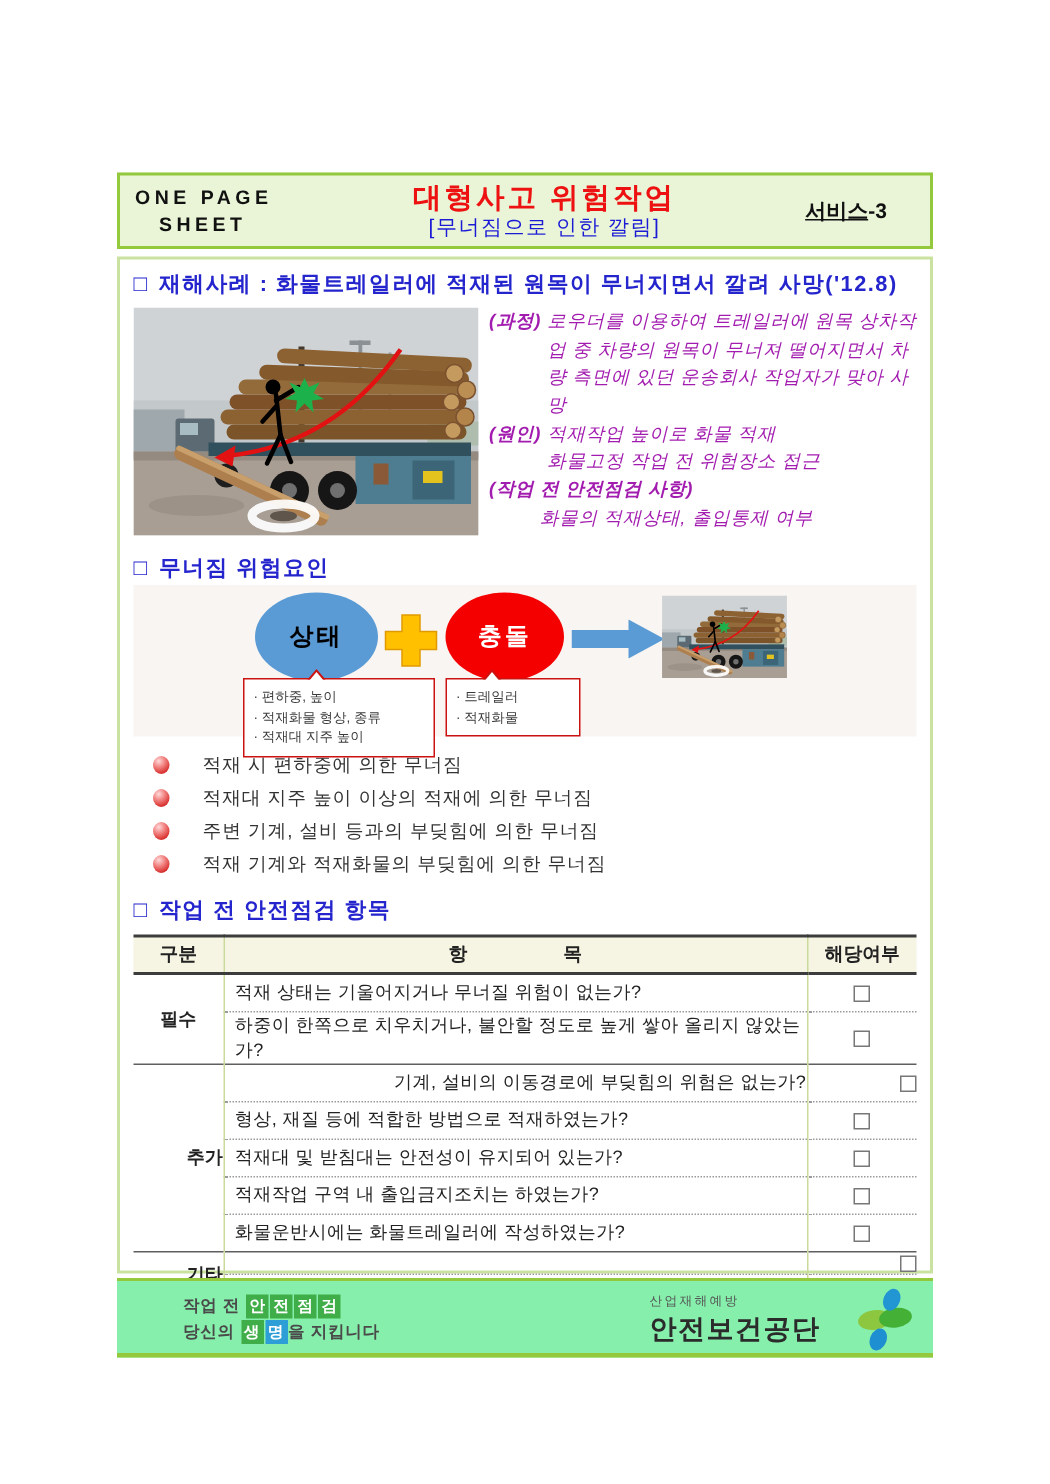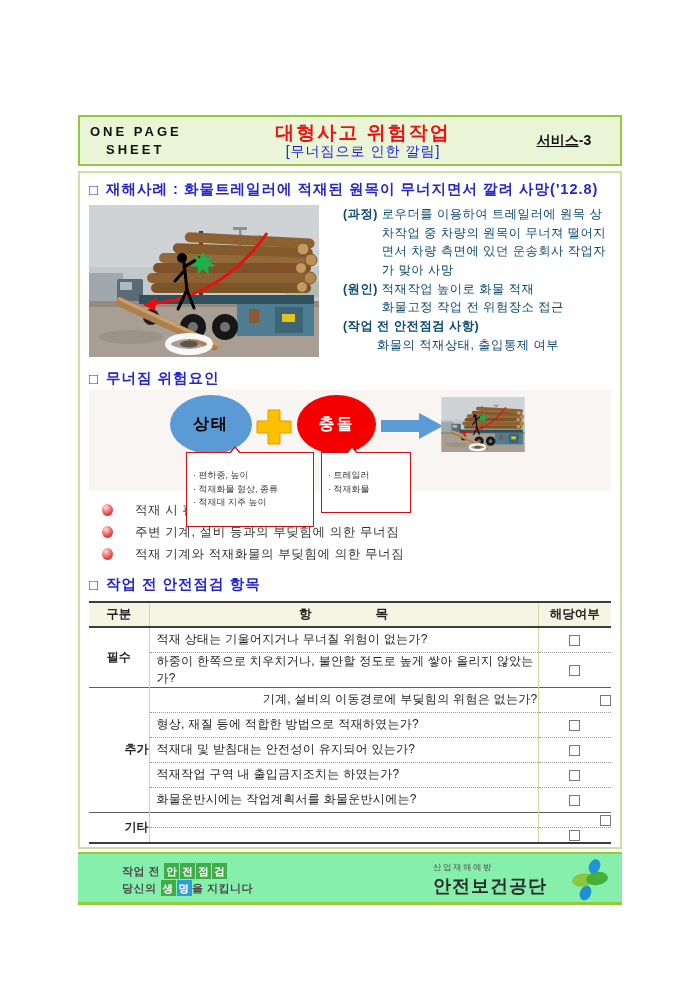--- a/index.html
+++ b/index.html
@@ -22,39 +22,39 @@
   .main-box { position:absolute; left:78px; top:171px; width:544px; height:678px;
     border:2px solid #c9e2a0; background:#fff; padding:5px 9px; }
 
   .sec-title { display:flex; align-items:center; gap:7px; font-size:14.5px; font-weight:bold;
     color:#2525cd; letter-spacing:1px; }
   .sec-marker { font-size:15px; font-weight:normal; }
 
   
   .case-row { display:flex; margin-top:6px; }
   .photo { flex:0 0 auto; }
-  .case-text { flex:1; margin-left:24px; font-size:12.3px; color:#0c4a6e; line-height:1.52;
-    letter-spacing:0.5px; }
+  .case-text { flex:1; margin-left:7px; font-size:12.3px; color:#a21caf; line-height:1.52;
+    letter-spacing:0.5px;font-style:italic; }
   .case-entry { display:flex; }
   .case-label { font-weight:bold; white-space:nowrap; margin-right:4px; }
   .case-body { flex:1; }
   .case-label-line { font-weight:bold; }
   .case-indent { padding-left:34px; }
 
   
   .diagram { position:relative; height:101px; margin-top:2px; background:#f8f5f2; }
   .bubble { position:absolute; border-radius:50%; display:flex; align-items:center;
     justify-content:center; font-weight:bold; font-size:16px; letter-spacing:2px; }
   .bubble-state { left:81px; top:5px; width:82px; height:59px; background:#5b9bd5; color:#000000; }
   .bubble-collision { left:208px; top:5px; width:79px; height:59px; background:#f40000; color:#ffffff; }
   .plus-icon { position:absolute; left:166px; top:18px; }
   .flow-arrow { position:absolute; left:292px; top:23px; }
   .thumb { position:absolute; left:352px; top:7px; }
   .callout { position:absolute; background:#fff; border:1px solid #cc1111; font-size:9px;
-    color:#3a3a3a; line-height:1.5; padding:16px 6px;margin-left:24px; }
+    color:#3a3a3a; line-height:1.5; padding:5px 6px; }
   .callout-state { left:73px; top:62px; width:128px; }
   .callout-collision { left:208px; top:62px; width:90px; }
   .callout .tip { position:absolute; top:-7px; width:0; height:0;
     border-left:6px solid transparent; border-right:6px solid transparent;
     border-bottom:7px solid #cc1111; }
   .callout .tip::after { content:""; position:absolute; left:-5px; top:2px; width:0; height:0;
     border-left:5px solid transparent; border-right:5px solid transparent;
     border-bottom:6px solid #ffffff; }
   .callout-state .tip { left:42px; }
   .callout-collision .tip { left:24px; }
@@ -231,20 +231,24 @@
       </div>
     </div>
 
     <div class="risk-list">
       <div class="risk-item">
         <span class="ball"></span>
         <span>적재 시 편하중에 의한 무너짐</span>
       </div>
       <div class="risk-item">
         <span class="ball"></span>
+        <span>적재대 지주 높이 이상의 적재에 의한 무너짐</span>
+      </div>
+      <div class="risk-item">
+        <span class="ball"></span>
         <span>주변 기계, 설비 등과의 부딪힘에 의한 무너짐</span>
       </div>
       <div class="risk-item">
         <span class="ball"></span>
         <span>적재 기계와 적재화물의 부딪힘에 의한 무너짐</span>
       </div>
     </div>
 
     <div class="sec-title" style="margin-top:10px">
       <span class="sec-marker">□</span>
@@ -285,21 +289,21 @@
         </tr>
         <tr class="sub-row">
           <td class="col-item">적재대 및 받침대는 안전성이 유지되어 있는가?</td>
           <td class="col-check"><span class="checkbox"></span></td>
         </tr>
         <tr class="sub-row">
           <td class="col-item">적재작업 구역 내 출입금지조치는 하였는가?</td>
           <td class="col-check"><span class="checkbox"></span></td>
         </tr>
         <tr class="sub-row">
-          <td class="col-item">화물운반시에는 작업계획서를 화물운반시에는?</td>
+          <td class="col-item">화물운반시에는 화물트레일러에 작성하였는가?</td>
           <td class="col-check"><span class="checkbox"></span></td>
         </tr>
         <tr class="group-start small">
           <td class="col-group" rowspan="2">기타</td>
           <td class="col-item"></td>
           <td class="col-check"><span class="checkbox"></span></td>
         </tr>
         <tr class="sub-row small">
           <td class="col-item"></td>
           <td class="col-check"><span class="checkbox"></span></td>

